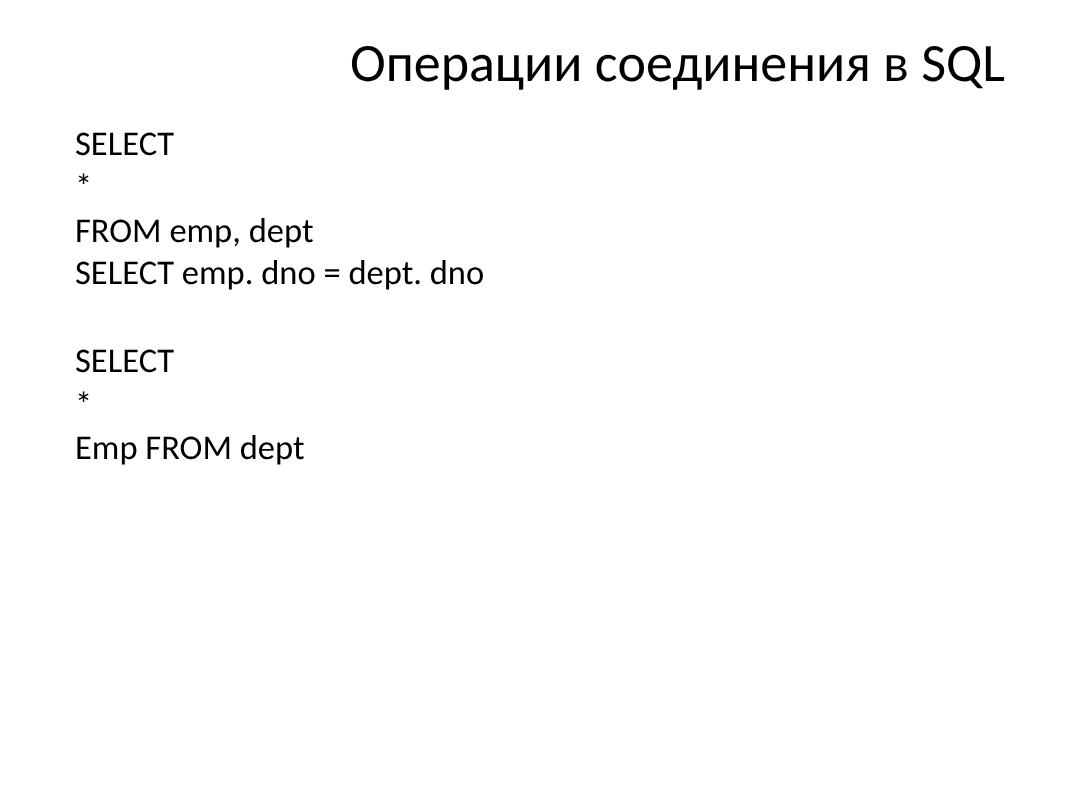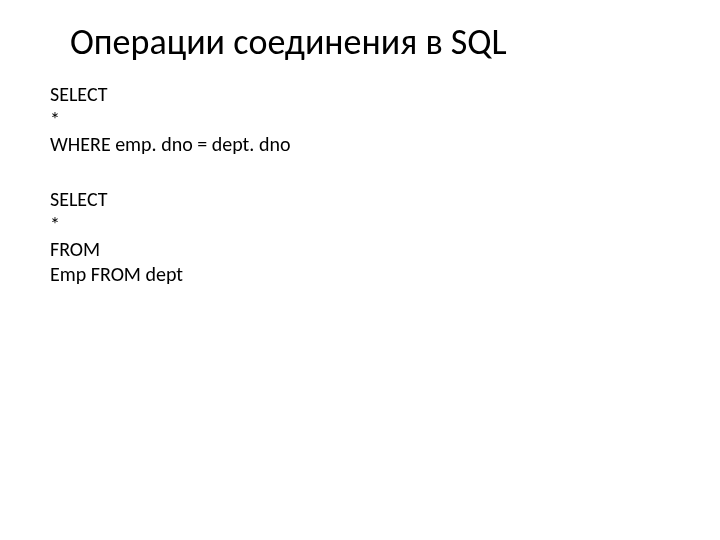--- a/index.html
+++ b/index.html
@@ -12,42 +12,42 @@
       height: 540px;
       background: #ffffff;
       font-family: Calibri, Arial, sans-serif;
       color: #000000;
       padding: 20px 50px 0 50px;
       overflow: hidden;
     }
     .title {
       font-size: 36px;
       font-weight: 400;
-      text-align: left;
+      text-align: right;
       margin-bottom: 18px;
       margin-left: 20px;
     }
     .code-block {
-      font-size: 20px;
+      font-size: 23px;
       line-height: 1.25;
       margin-bottom: 30px;
     }
     .code-line {
       white-space: pre-wrap;
     }
   </style>
 </head>
 <body>
 
 <div class="title">Операции соединения в SQL</div>
 
 <div class="code-block">
   <div class="code-line">SELECT</div>
   <div class="code-line">*</div>
-  <div class="code-line">WHERE emp. dno = dept. dno</div>
+  <div class="code-line">FROM emp, dept</div>
+  <div class="code-line">SELECT emp. dno = dept. dno</div>
 </div>
 
 <div class="code-block">
   <div class="code-line">SELECT</div>
   <div class="code-line">*</div>
-  <div class="code-line">FROM</div>
   <div class="code-line">Emp FROM dept</div>
 </div>
 
 </body></html>

